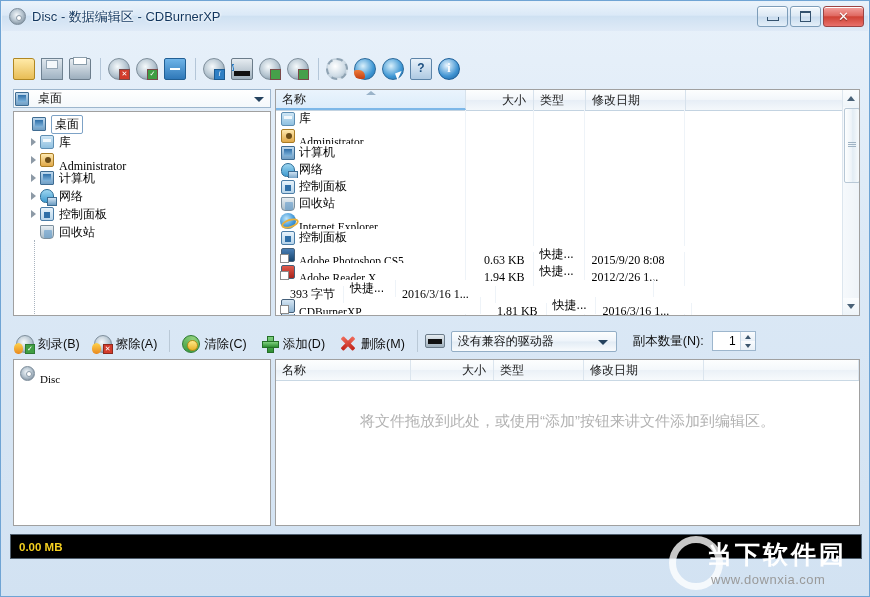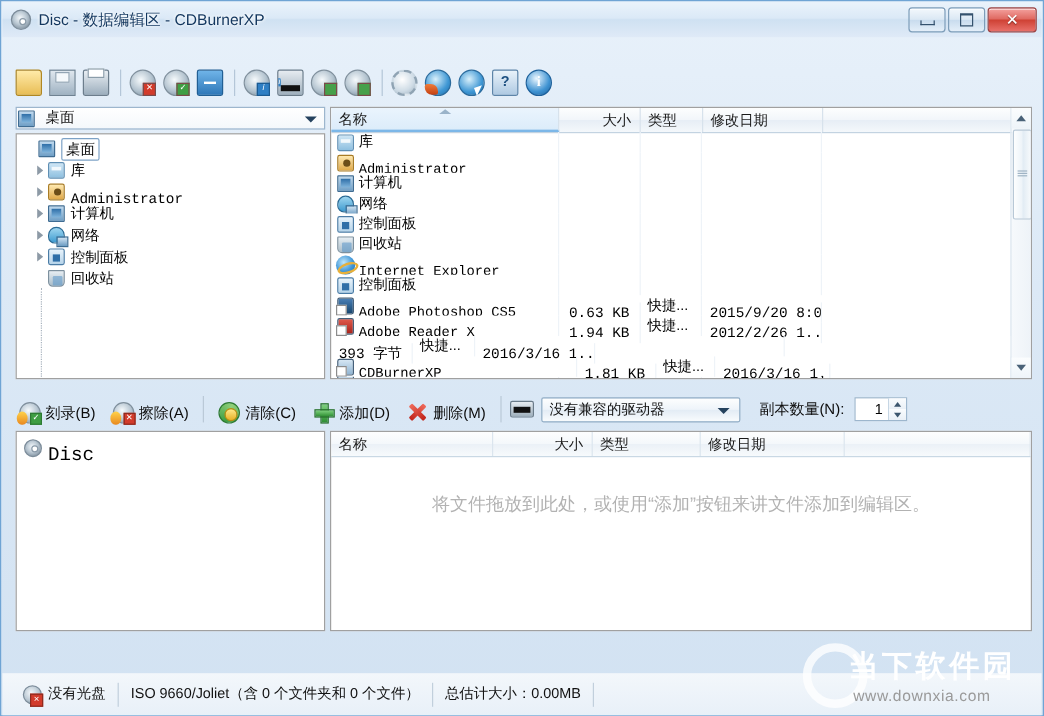--- a/index.html
+++ b/index.html
@@ -104,21 +104,21 @@
   .sortmark{position:absolute;left:50%;top:1px;margin-left:-5px;width:0;height:0;
     border-left:5px solid transparent;border-right:5px solid transparent;border-bottom:4px solid #9ab3c9;}
   .hsel{background:linear-gradient(180deg,#eaf4fd 0%,#dcecfa 100%);border-bottom:2px solid #7cb7e8;}
   .lrows{position:absolute;top:20px;left:0;right:16px;bottom:0;overflow:hidden;}
   .lrow{display:flex;height:17px;align-items:center;}
   .lrow .c{font-size:12px;color:#000;display:flex;align-items:center;box-sizing:border-box;
     border-right:1px solid #eef3f8;height:17px;overflow:hidden;white-space:nowrap;padding-left:6px;}
   .lrow .c.num{justify-content:flex-end;padding-right:8px;}
   .lrow .c.name{padding-left:4px;}
   .lrow .ic{width:16px;height:16px;margin-right:3px;flex:0 0 auto;position:relative;}
-  .mono{font-family:Liberation Mono, monospace;font-size:11.5px;margin-top:12px;}
+  .mono{font-family:Liberation Serif, serif;font-size:11.5px;margin-top:12px;}
   
   .vscroll{position:absolute;right:0;top:0;bottom:0;width:16px;
     background:linear-gradient(90deg,#f6f9fc 0%,#eef3f8 100%);border-left:1px solid #dde6ee;}
   .sbtn{height:17px;width:16px;display:flex;align-items:center;justify-content:center;
     background:linear-gradient(180deg,#fbfdfe,#eef4f9);}
   .sbtn.bot{position:absolute;bottom:0;left:0;}
   .sup{width:0;height:0;border-left:4px solid transparent;border-right:4px solid transparent;border-bottom:5px solid #4a6278;}
   .sdown{width:0;height:0;border-left:4px solid transparent;border-right:4px solid transparent;border-top:5px solid #4a6278;}
   .sthumb{position:absolute;top:18px;left:1px;width:14px;height:73px;border:1px solid #b8c8d6;border-radius:2px;
     background:linear-gradient(90deg,#fdfefe 0%,#eef4f9 45%,#e2ecf4 55%,#f7fafc 100%);}
@@ -144,21 +144,21 @@
   .spin .btns{width:14px;height:18px;border-left:1px solid #c6d6e4;display:flex;flex-direction:column;}
   .spin .btns div{flex:1;display:flex;align-items:center;justify-content:center;
     background:linear-gradient(180deg,#fafcfe,#e9f0f7);}
   .tiny-up{width:0;height:0;border-left:3px solid transparent;border-right:3px solid transparent;border-bottom:4px solid #3c566e;}
   .tiny-dn{width:0;height:0;border-left:3px solid transparent;border-right:3px solid transparent;border-top:4px solid #3c566e;}
   
   .disc-panel{left:12px;top:358px;width:258px;height:167px;}
   .edit-panel{left:274px;top:358px;width:585px;height:167px;}
   .dnode{display:flex;align-items:center;height:18px;padding-left:6px;margin-top:4px;}
   .dnode .ic{width:15px;height:15px;margin-right:5px;position:relative;}
-  .dnode .tx{font-size:16px;color:#000;}
+  .dnode .tx{font-size:11px;color:#000;}
   .ehead{display:flex;height:20px;
     background:linear-gradient(180deg,#fdfefe 0%,#f4f8fb 48%,#ebf1f7 52%,#f7fafc 100%);
     border-bottom:1px solid #c9d8e4;}
   .ehead .hc{font-size:12px;color:#1a1a1a;display:flex;align-items:center;
     border-right:1px solid #dbe5ee;padding-left:6px;box-sizing:border-box;}
   .ehead .hc.num{justify-content:flex-end;padding-right:7px;}
   .drophint{position:absolute;left:0;right:0;top:48px;text-align:center;
     font-size:15px;color:#b2b2b2;line-height:26px;padding:0 14px;box-sizing:border-box;}
   
   .capbar{position:absolute;left:9px;top:533px;width:852px;height:25px;background:#000;
@@ -711,34 +711,24 @@
           </div>
         <div class="hc" style="width:120px">
             <span>修改日期</span>
           </div>
         <div class="hc" style="width:155px"></div>
       </div>
       <div class="drophint">将文件拖放到此处，或使用“添加”按钮来讲文件添加到编辑区。</div>
     </div>
   </div>
 
-
-  <div class="statusbar">
-    <div class="stitem">
-      <span class="st-ic">
-          <span class="st-nodisc"></span>
-        </span>
-      <span>没有光盘</span>
-    </div>
-    <div class="stsep"></div>
-    <div class="stitem">ISO 9660/Joliet（含 0 个文件夹和 0 个文件）</div>
-    <div class="stsep"></div>
-    <div class="stitem">总估计大小：0.00MB</div>
-    <div class="stsep"></div>
-  </div>
+  <div class="capbar">
+    <span class="t">0.00 MB</span>
+  </div>
+
 
   <div class="wm">
     <div class="ring"></div>
     <div class="cn">当下软件园</div>
     <div class="url">www.downxia.com</div>
   </div>
 
 </div>
 
 </body></html>

